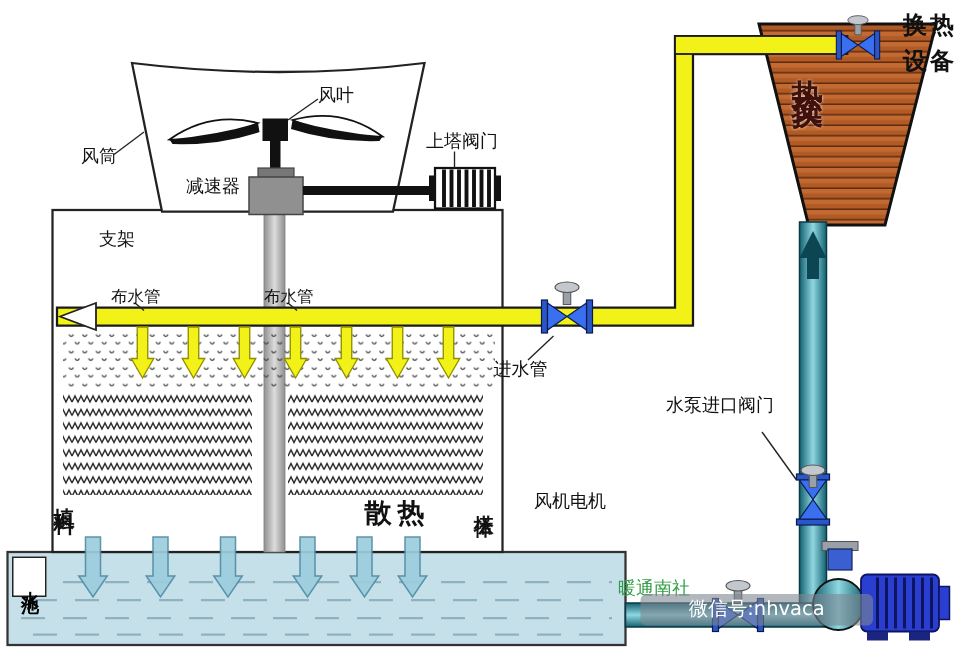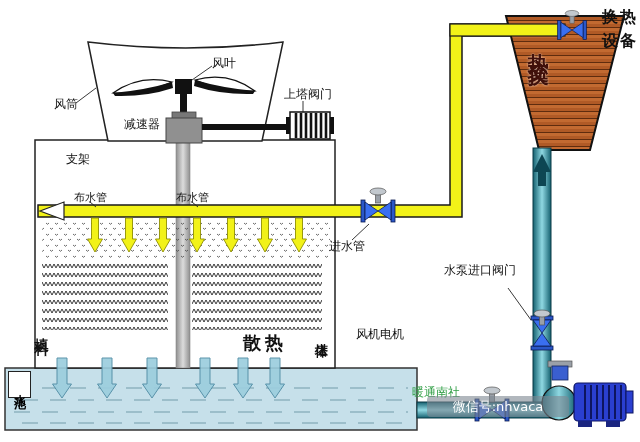--- a/index.html
+++ b/index.html
@@ -19,21 +19,21 @@
   .lbl-fill        { left:34px;  top:327px; font-size:14px; font-weight:bold; letter-spacing:4px; }
   .lbl-heat        { left:243px; top:333px; font-size:18px; font-weight:bold; letter-spacing:4px; }
   .lbl-tower-body  { left:313px; top:333px; font-size:13px; font-weight:bold; letter-spacing:2px; }
   .lbl-hx-equip    { left:602px; top:5px; width:36px; font-size:16px; font-weight:bold; letter-spacing:2px; line-height:1.5; white-space:normal; }
   .lbl-hx          { left:526px; top:36px; font-size:21px; font-weight:bold; letter-spacing:6px; color:#40100a; text-shadow:0 0 2px rgba(255,255,255,.75); }
   .lbl-pump-valve  { left:444px; top:264px; }
   .lbl-tower-valve { left:356px; top:328px; }
   .pool-box { position:absolute; left:8px; top:371px; background:#fff; border:1px solid #222; padding:3px 2px; z-index:5; }
   .pool-box span { writing-mode:vertical-rl; text-orientation:upright; font-size:12px; font-weight:bold; letter-spacing:3px; }
   .wm-green { left:371px; top:386px; color:#2f9e44; font-size:12px; z-index:6;padding-left:41px; }
-  .wm-badge { position:absolute; left:427px; top:396px; width:142px; height:21px; background:rgba(125,135,145,.6);
+  .wm-badge { position:absolute; left:427px; top:396px; width:155px; height:21px; background:rgba(125,135,145,.6);
               border-radius:4px; color:#fff; font-size:13px; text-align:center; line-height:21px; z-index:6; }
 </style>
 </head>
 <body>
 
 <div class="stage">
 
 <svg width="640" height="442" viewBox="0 0 640 442">
   <defs>
     <linearGradient id="tealH" x1="0" y1="0" x2="1" y2="0">

